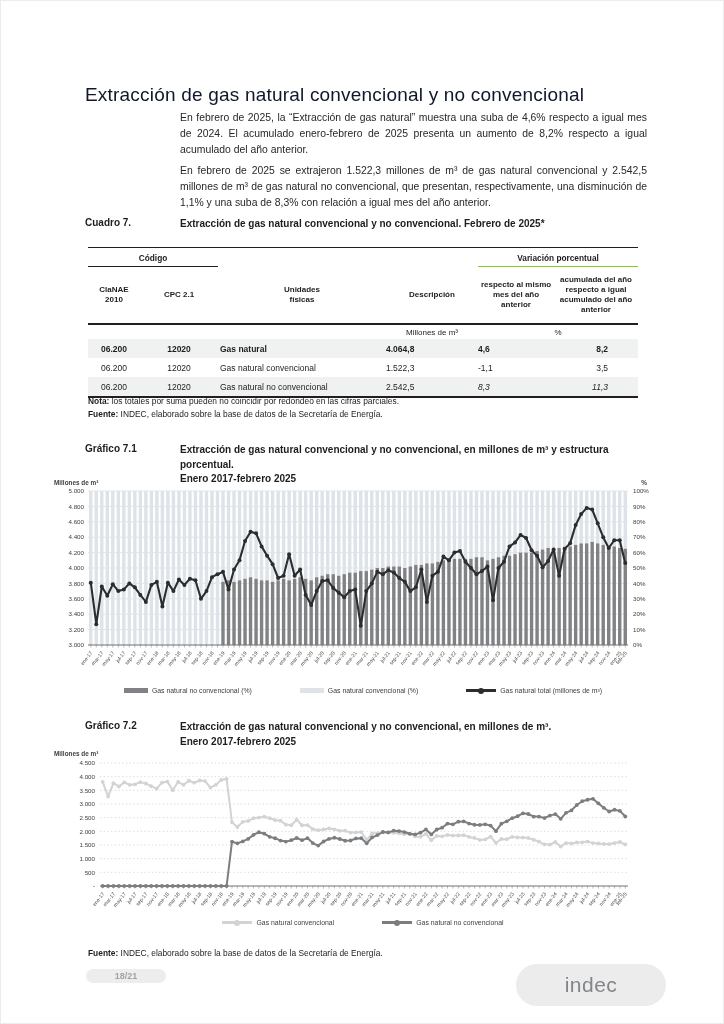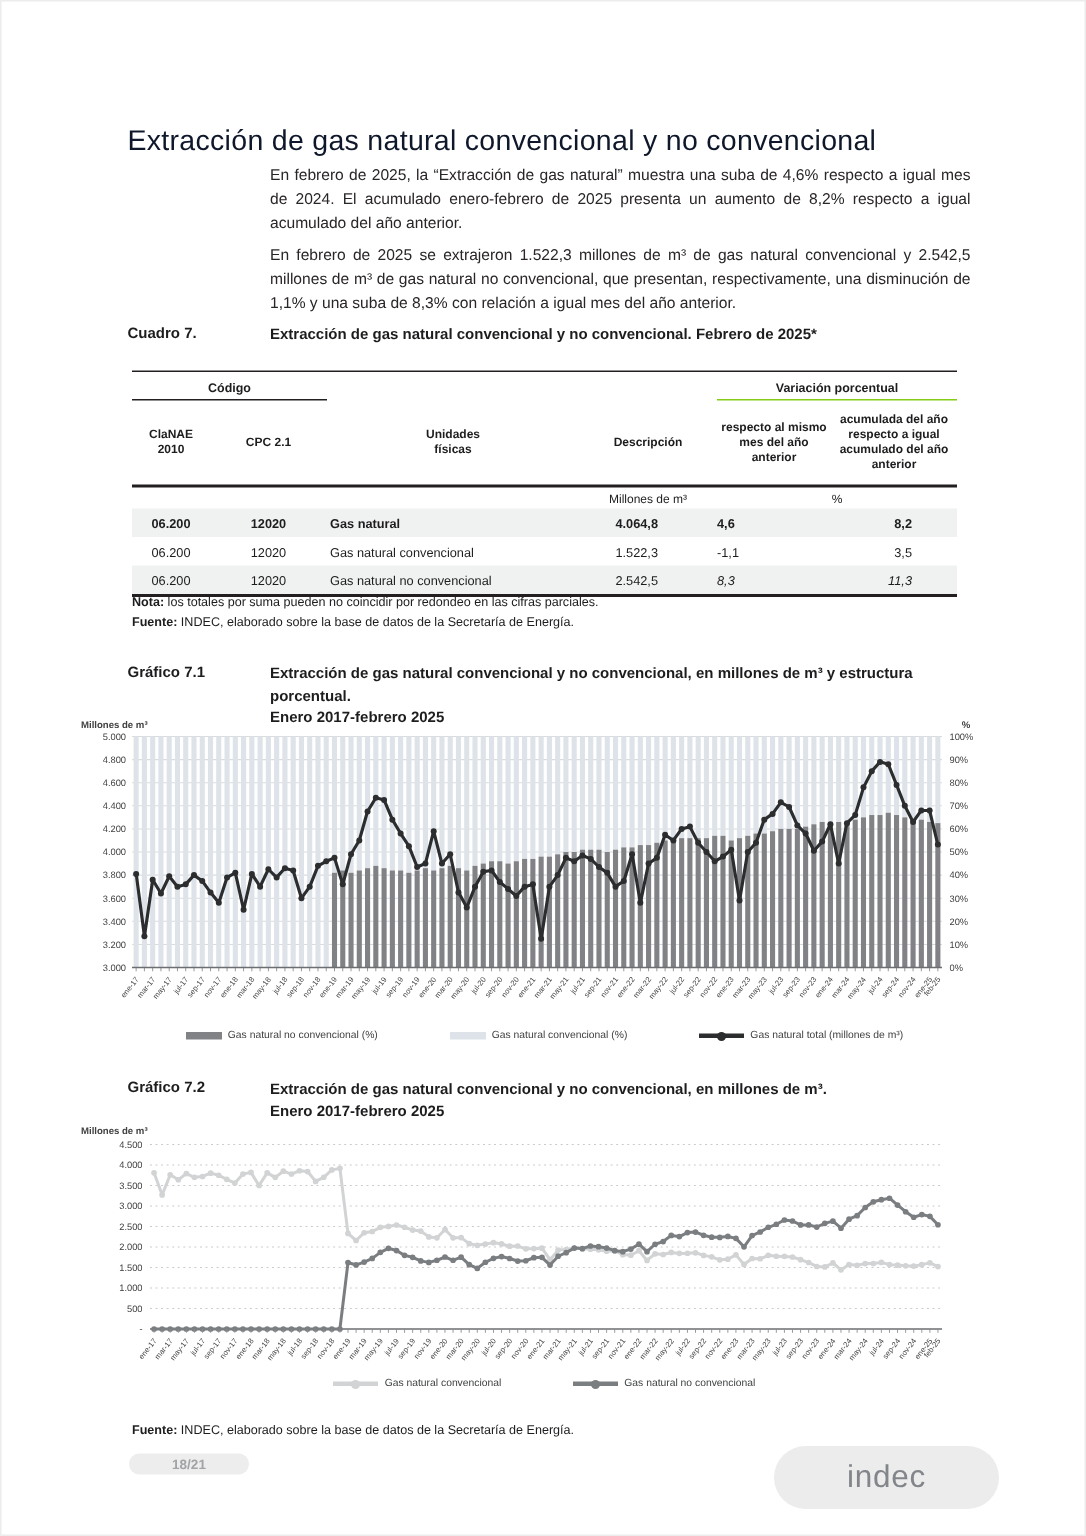--- a/index.html
+++ b/index.html
@@ -26,21 +26,21 @@
   .t-head2 .hc{min-height:50px;display:flex;align-items:center;justify-content:center;
                text-align:center;font-weight:bold;font-size:8px;line-height:1.25;padding:3px 2px;white-space:pre-line;}
   .t-units .uc{padding:3px 0 2px;text-align:center;font-size:8px;}
   .u-fis{grid-column:4/5;} .u-var{grid-column:5/7;}
   .t-row{min-height:19px;align-items:center;}
   .t-row.shade{background:#f0f1f1;}
   .t-row.bold{font-weight:bold;}
   .t-cell{padding:2px 0;}
   .t-cell.c1,.t-cell.c2{text-align:center;}
   .t-cell.c3{text-align:left;padding-left:2px;}
-  .t-cell.c4{text-align:center;padding-right:15px;}
+  .t-cell.c4{text-align:left;padding-right:15px;}
   .t-cell.c5{text-align:left;padding-right:13px;}
   .t-cell.c6{text-align:right;padding-right:30px;}
   .t-cell.it{font-style:italic;}
   .t-body{border-bottom:2px solid #231f20;}
   .notes{position:absolute;left:88px;top:395px;font-size:8.4px;line-height:1.55;color:#1d1d1f;}
   .notes b{font-weight:bold;}
 
   .chart-svg{position:absolute;left:52px;}
   #c1svg{top:479px;}
   #c2svg{top:749px;}

